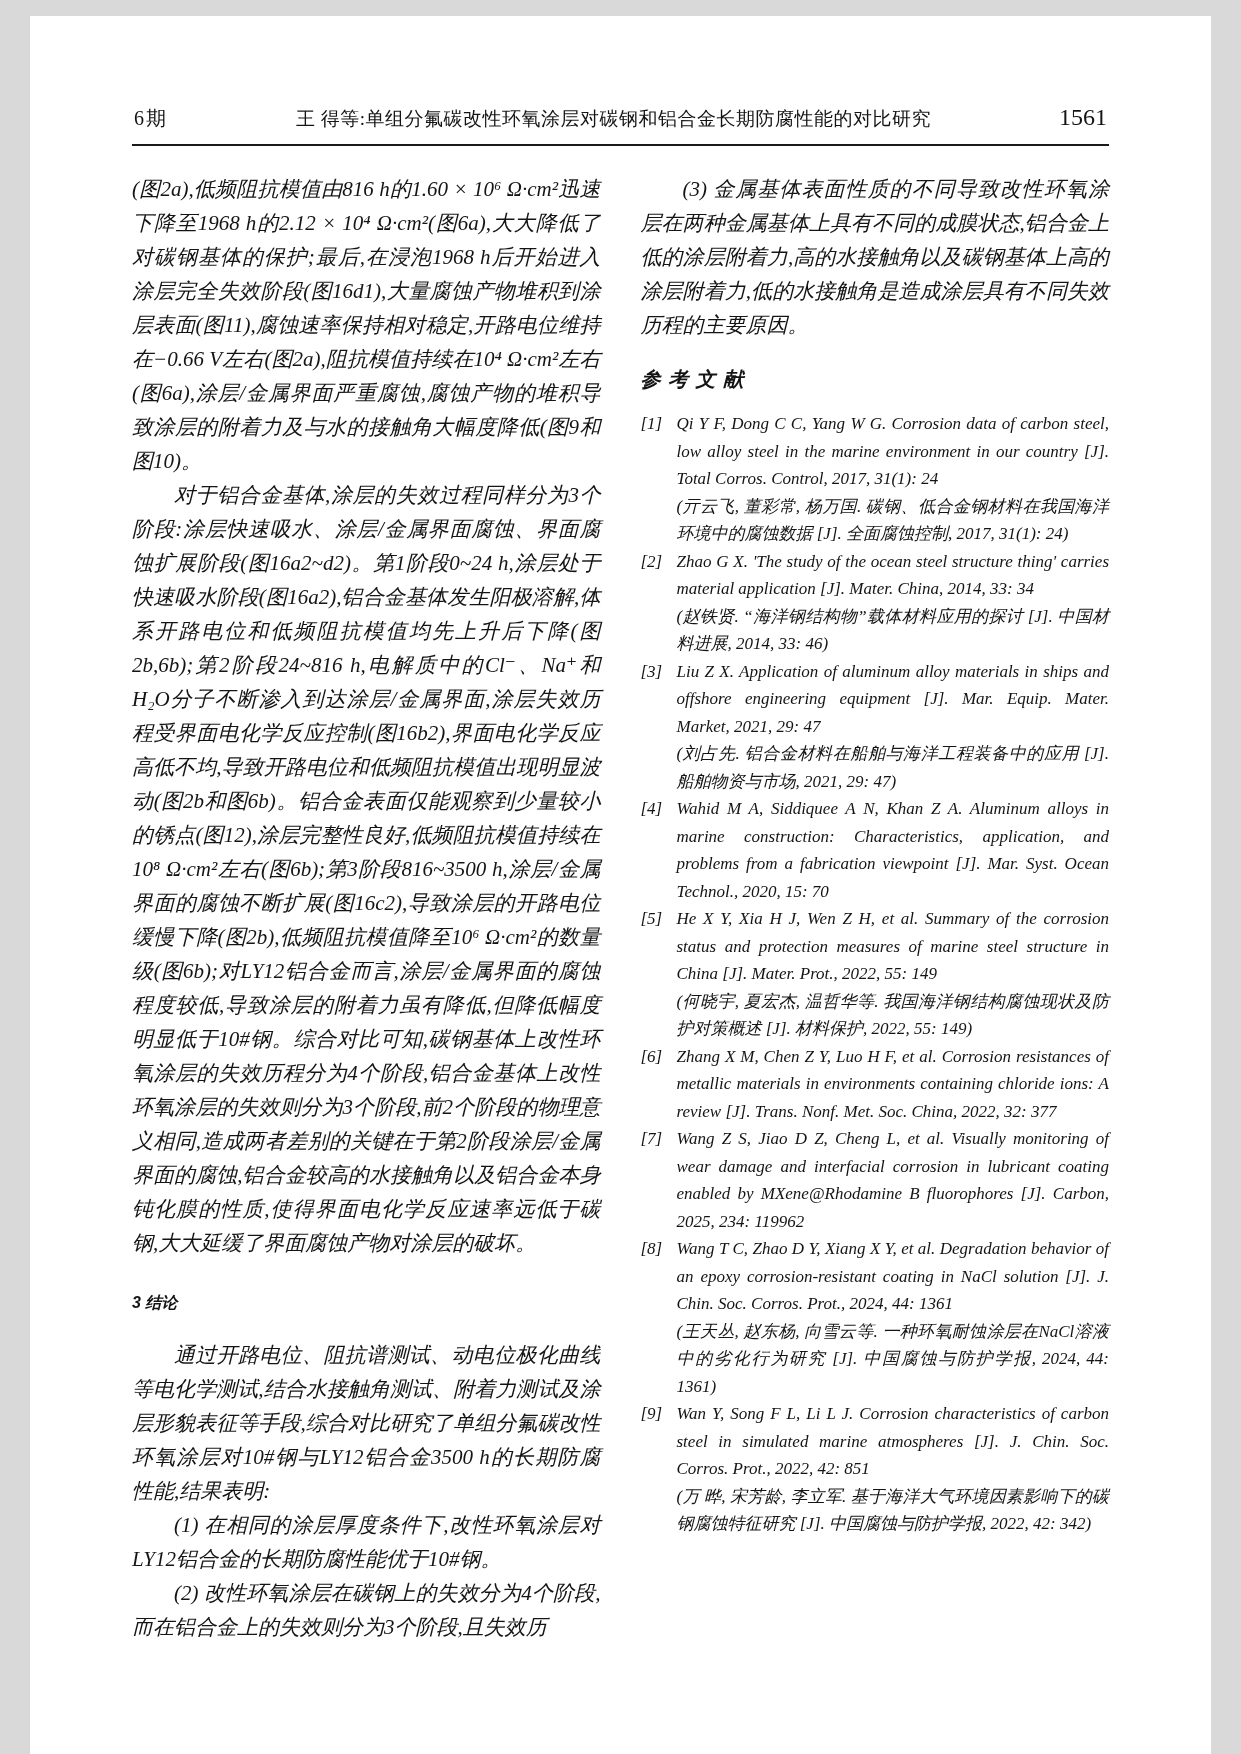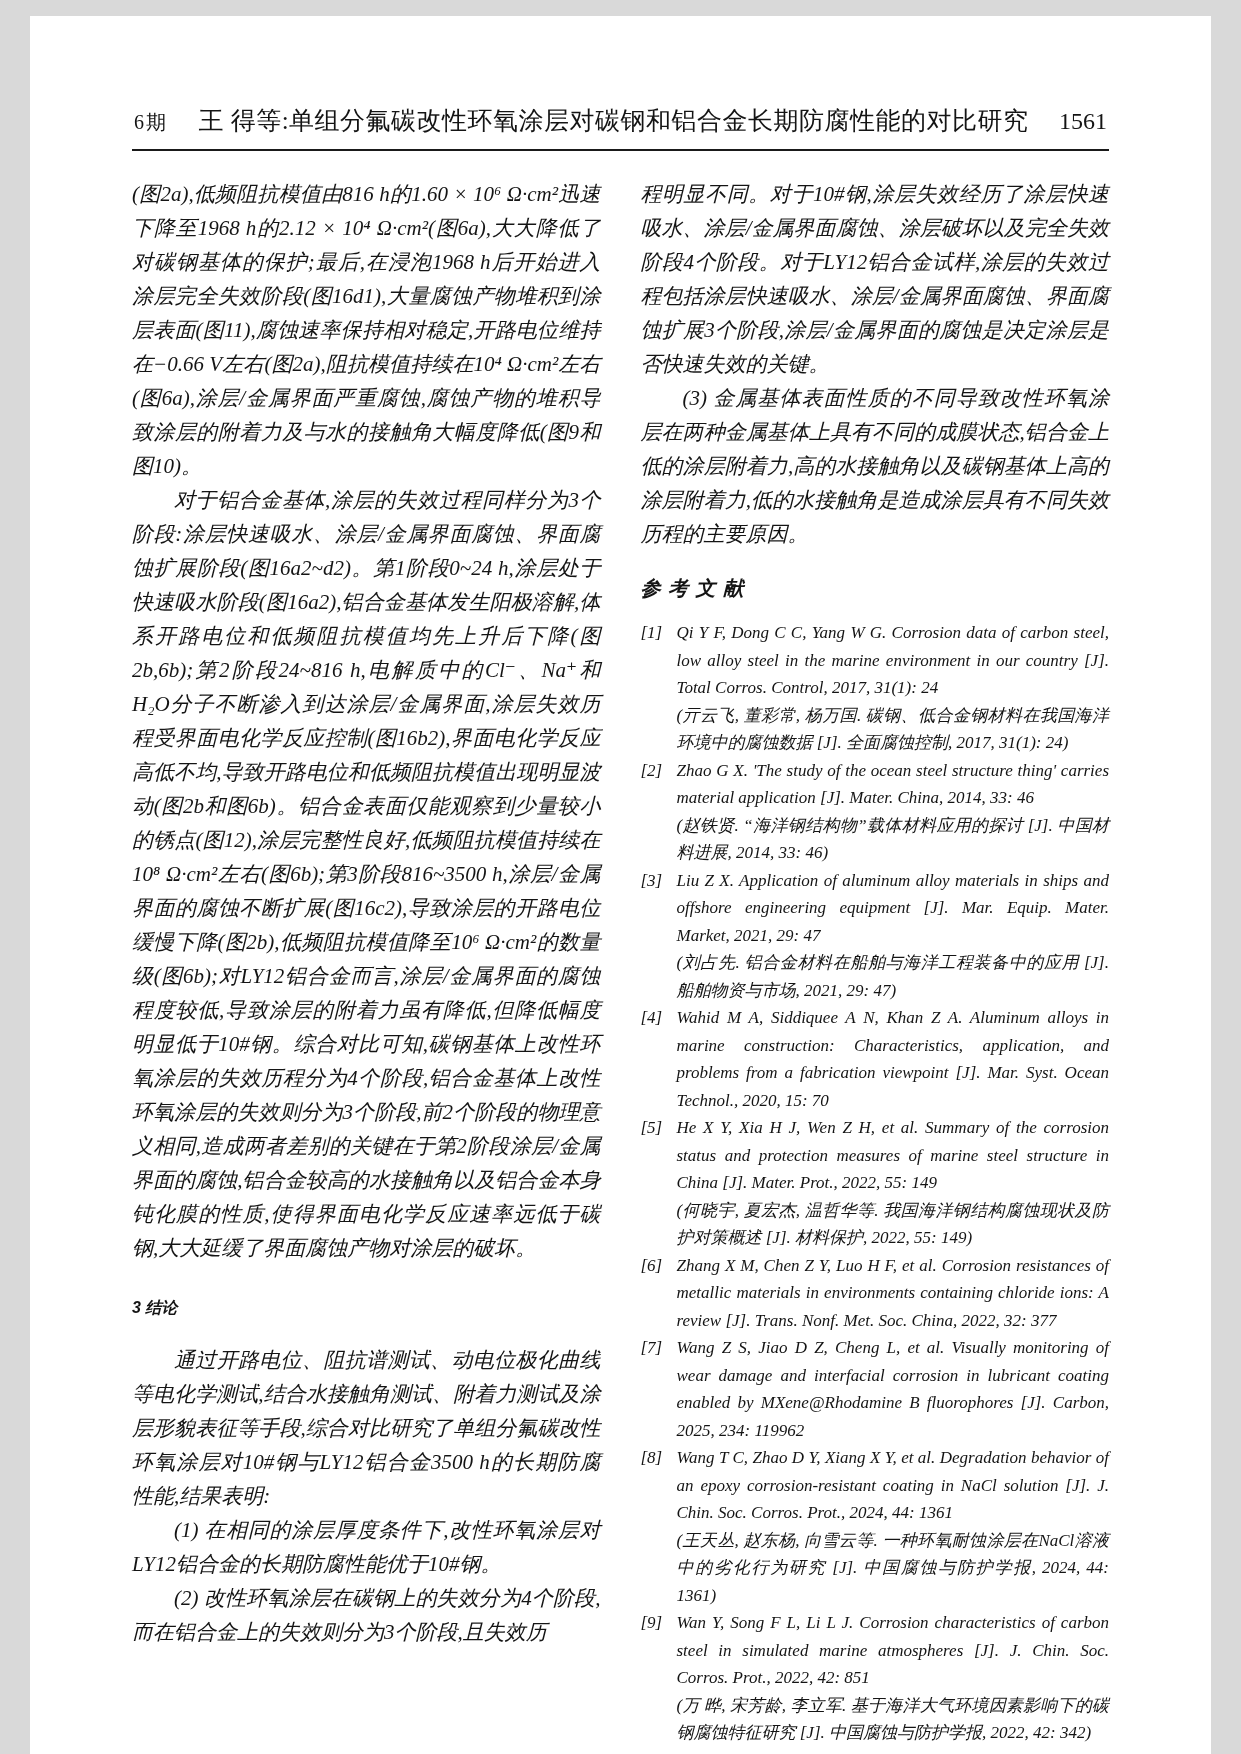--- a/index.html
+++ b/index.html
@@ -16,21 +16,21 @@
     padding: 88px 102px 0 102px;
   }
   .page-header {
     display: flex;
     justify-content: space-between;
     align-items: baseline;
     font-size: 20px;
     padding: 0 2px 10px 2px;
   }
   .page-header .issue { letter-spacing: 2px; }
-  .page-header .running-title { font-size: 25px; letter-spacing: 0.5px; text-align: right; }
+  .page-header .running-title { font-size: 19px; letter-spacing: 0.5px; text-align: right; }
   .page-header .pageno { font-size: 24px; }
   .header-rule {
     border: none;
     border-top: 2px solid #1a1a1a;
     margin: 2px 0 26px 0;
   }
   .columns {
     display: flex;
     gap: 40px;
   }
@@ -95,38 +95,37 @@
     <div class="col">
       <p class="body-para no-indent">(图2a),低频阻抗模值由816 h的1.60 × 10⁶ Ω·cm²迅速下降至1968 h的2.12 × 10⁴ Ω·cm²(图6a),大大降低了对碳钢基体的保护;最后,在浸泡1968 h后开始进入涂层完全失效阶段(图16d1),大量腐蚀产物堆积到涂层表面(图11),腐蚀速率保持相对稳定,开路电位维持在−0.66 V左右(图2a),阻抗模值持续在10⁴ Ω·cm²左右(图6a),涂层/金属界面严重腐蚀,腐蚀产物的堆积导致涂层的附着力及与水的接触角大幅度降低(图9和图10)。</p>
       <p class="body-para">对于铝合金基体,涂层的失效过程同样分为3个阶段:涂层快速吸水、涂层/金属界面腐蚀、界面腐蚀扩展阶段(图16a2~d2)。第1阶段0~24 h,涂层处于快速吸水阶段(图16a2),铝合金基体发生阳极溶解,体系开路电位和低频阻抗模值均先上升后下降(图2b,6b);第2阶段24~816 h,电解质中的Cl⁻、Na⁺和H₂O分子不断渗入到达涂层/金属界面,涂层失效历程受界面电化学反应控制(图16b2),界面电化学反应高低不均,导致开路电位和低频阻抗模值出现明显波动(图2b和图6b)。铝合金表面仅能观察到少量较小的锈点(图12),涂层完整性良好,低频阻抗模值持续在10⁸ Ω·cm²左右(图6b);第3阶段816~3500 h,涂层/金属界面的腐蚀不断扩展(图16c2),导致涂层的开路电位缓慢下降(图2b),低频阻抗模值降至10⁶ Ω·cm²的数量级(图6b);对LY12铝合金而言,涂层/金属界面的腐蚀程度较低,导致涂层的附着力虽有降低,但降低幅度明显低于10#钢。综合对比可知,碳钢基体上改性环氧涂层的失效历程分为4个阶段,铝合金基体上改性环氧涂层的失效则分为3个阶段,前2个阶段的物理意义相同,造成两者差别的关键在于第2阶段涂层/金属界面的腐蚀,铝合金较高的水接触角以及铝合金本身钝化膜的性质,使得界面电化学反应速率远低于碳钢,大大延缓了界面腐蚀产物对涂层的破坏。</p>
       <h2 class="section-heading">3 结论</h2>
       <p class="body-para">通过开路电位、阻抗谱测试、动电位极化曲线等电化学测试,结合水接触角测试、附着力测试及涂层形貌表征等手段,综合对比研究了单组分氟碳改性环氧涂层对10#钢与LY12铝合金3500 h的长期防腐性能,结果表明:</p>
       <p class="body-para">(1) 在相同的涂层厚度条件下,改性环氧涂层对LY12铝合金的长期防腐性能优于10#钢。</p>
       <p class="body-para">(2) 改性环氧涂层在碳钢上的失效分为4个阶段,而在铝合金上的失效则分为3个阶段,且失效历</p>
     </div>
 
     <div class="col">
-      <p class="body-para no-indent">程明显不同。对于10#钢,涂层失效经历了涂层快速吸水、涂层/金属界面腐蚀、涂层破坏以及完全失效阶段4个阶段。对于LY12铝合金试样,涂层的失效过程包括涂层快速吸水、涂层/金属界面腐蚀、界面腐蚀扩展3个阶段,涂层/金属界面的腐蚀是决定涂层是否快速失效的关键。</p>
       <p class="body-para">(3) 金属基体表面性质的不同导致改性环氧涂层在两种金属基体上具有不同的成膜状态,铝合金上低的涂层附着力,高的水接触角以及碳钢基体上高的涂层附着力,低的水接触角是造成涂层具有不同失效历程的主要原因。</p>
       <h3 class="refs-heading">参 考 文 献</h3>
 
       <div class="ref-list">
 
         <div class="ref-item">
           <span class="ref-num">[1]</span>
           <div class="ref-body">
             <div>Qi Y F, Dong C C, Yang W G. Corrosion data of carbon steel, low alloy steel in the marine environment in our country [J]. Total Corros. Control, 2017, 31(1): 24</div>
             <div>(亓云飞, 董彩常, 杨万国. 碳钢、低合金钢材料在我国海洋环境中的腐蚀数据 [J]. 全面腐蚀控制, 2017, 31(1): 24)</div>
           </div>
         </div>
 
         <div class="ref-item">
           <span class="ref-num">[2]</span>
           <div class="ref-body">
-            <div>Zhao G X. 'The study of the ocean steel structure thing' carries material application [J]. Mater. China, 2014, 33: 46</div>
+            <div>Zhao G X. 'The study of the ocean steel structure thing' carries material application [J]. Mater. China, 2014, 33: 34</div>
             <div>(赵铁贤. “海洋钢结构物”载体材料应用的探讨 [J]. 中国材料进展, 2014, 33: 46)</div>
           </div>
         </div>
 
         <div class="ref-item">
           <span class="ref-num">[3]</span>
           <div class="ref-body">
             <div>Liu Z X. Application of aluminum alloy materials in ships and offshore engineering equipment [J]. Mar. Equip. Mater. Market, 2021, 29: 47</div>
             <div>(刘占先. 铝合金材料在船舶与海洋工程装备中的应用 [J]. 船舶物资与市场, 2021, 29: 47)</div>
           </div>

